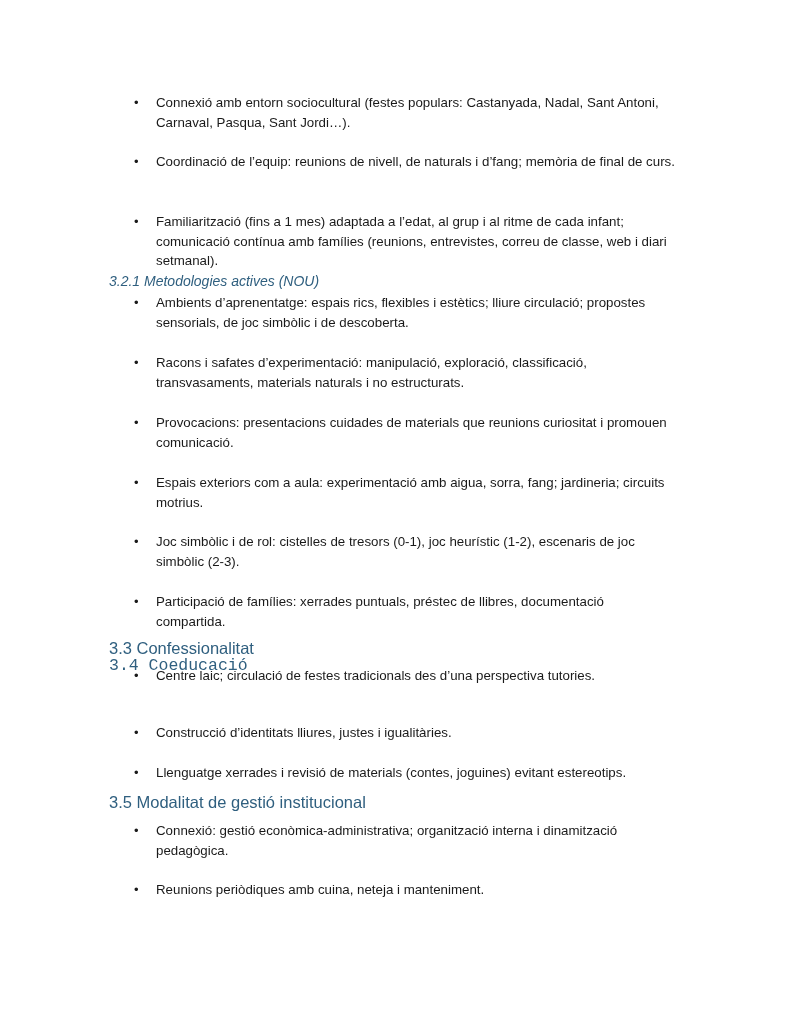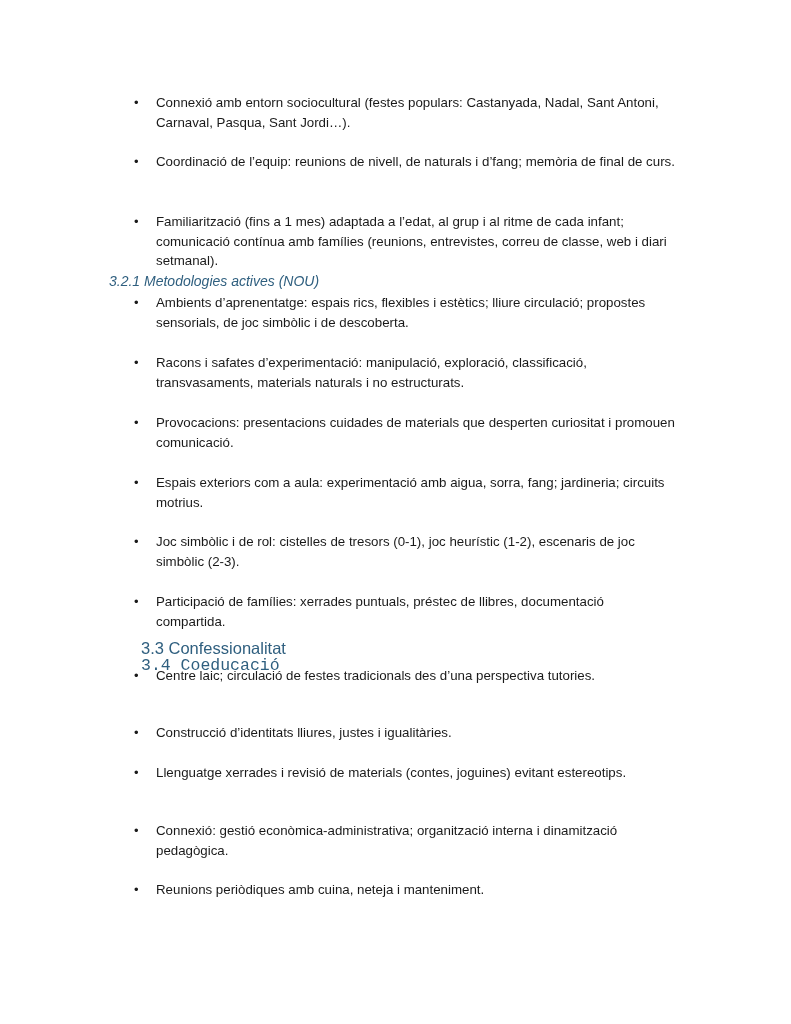--- a/index.html
+++ b/index.html
@@ -1,37 +1,38 @@
 <!DOCTYPE html>
 <html><head>
 <meta charset="utf-8">
 <style>
   html, body { margin:0; padding:0; background:#ffffff; }
   body { width:791px; height:1024px; position:relative; font-family:"Liberation Sans", sans-serif; color:#1a1a1a; }
   .page { position:absolute; left:0; top:0; width:791px; height:1024px; }
   .item { position:absolute; left:156px; width:520px; font-size:13.3px; line-height:19.5px; }
   .bullet { position:absolute; left:-22px; top:0; font-size:13px; }
-  .h3 { position:absolute; left:109px; color:#2f5f7f; font-size:16.5px; font-family:"Liberation Sans", sans-serif;margin-left:32px; }
+  .h3 { position:absolute; left:109px; color:#2f5f7f; font-size:16.5px; font-family:"Liberation Sans", sans-serif; }
   .h4 { position:absolute; left:109px; color:#2f5f7f; font-size:14px; font-style:italic; }
   b { font-weight:normal; }
 </style>
 </head>
 <body>
 
 <div class="page" id="page">
     <div class="item" style="top: 93px;"><span class="bullet">•</span><span>Connexió amb </span><b>entorn sociocultural</b><span> (festes populars: Castanyada, Nadal, Sant Antoni, Carnaval, Pasqua, Sant Jordi…).</span></div>
     <div class="item" style="top: 152px;"><span class="bullet">•</span><span>Coordinació de l’equip: reunions de </span><b>nivell</b><span>, de </span><b>naturals</b><span> i d’</span><b>fang; memòria</b><span> de final de curs.</span></div>
     <div class="item" style="top: 212px;"><span class="bullet">•</span><b>Familiarització</b><span> (fins a 1 mes) adaptada a l’edat, al grup i al ritme de cada infant; </span><b>comunicació contínua</b><span> amb famílies (reunions, entrevistes, correu de classe, web i diari setmanal).</span></div>
     <div class="h4" style="top: 273px;">3.2.1 Metodologies actives (NOU)</div>
     <div class="item" style="top: 293px;"><span class="bullet">•</span><b>Ambients d’aprenentatge</b><span>: espais rics, flexibles i estètics; lliure circulació; propostes sensorials, de joc simbòlic i de descoberta.</span></div>
     <div class="item" style="top: 353px;"><span class="bullet">•</span><b>Racons i safates d’experimentació</b><span>: manipulació, exploració, classificació, transvasaments, materials naturals i no estructurats.</span></div>
-    <div class="item" style="top: 413px;"><span class="bullet">•</span><b>Provocacions</b><span>: presentacions cuidades de materials que </span><b>desperten curiositat</b><span> i promouen </span><b>comunicació</b><span>.</span></div>
+    <div class="item" style="top: 413px;"><span class="bullet">•</span><b>Provocacions</b><span>: presentacions cuidades de materials que </span><b>reunions curiositat</b><span> i promouen </span><b>comunicació</b><span>.</span></div>
     <div class="item" style="top: 473px;"><span class="bullet">•</span><b>Espais exteriors com a aula</b><span>: experimentació amb aigua, sorra, fang; jardineria; circuits motrius.</span></div>
     <div class="item" style="top: 532px;"><span class="bullet">•</span><b>Joc simbòlic i de rol</b><span>: cistelles de tresors (0-1), joc heurístic (1-2), escenaris de joc simbòlic (2-3).</span></div>
     <div class="item" style="top: 592px;"><span class="bullet">•</span><b>Participació de famílies</b><span>: xerrades puntuals, préstec de llibres, documentació compartida.</span></div>
     <div class="h3" style="top: 639px;">3.3 Confessionalitat</div>
     <div class="item" style="top: 666px;"><span class="bullet">•</span><span>Centre </span><b>laic</b><span>; circulació de festes </span><b>tradicionals</b><span> des d’una perspectiva </span><b>tutories</b><span>.</span></div>
     <div class="h3" style="top: 656px; font-family: Liberation Mono, monospace;">3.4 Coeducació</div>
     <div class="item" style="top: 723px;"><span class="bullet">•</span><span>Construcció d’</span><b>identitats lliures, justes i igualitàries</b><span>.</span></div>
     <div class="item" style="top: 763px;"><span class="bullet">•</span><span>Llenguatge </span><b>xerrades</b><span> i </span><b>revisió</b><span> de materials (contes, joguines) evitant estereotips.</span></div>
+    <div class="h3" style="top: 793px;">3.5 Modalitat de gestió institucional</div>
     <div class="item" style="top: 821px;"><span class="bullet">•</span><b>Connexió</b><span>: gestió econòmica-administrativa; organització interna i dinamització pedagògica.</span></div>
     <div class="item" style="top: 880px;"><span class="bullet">•</span><b>Reunions periòdiques</b><span> amb cuina, neteja i manteniment.</span></div>
   </div>
 
 </body></html>

